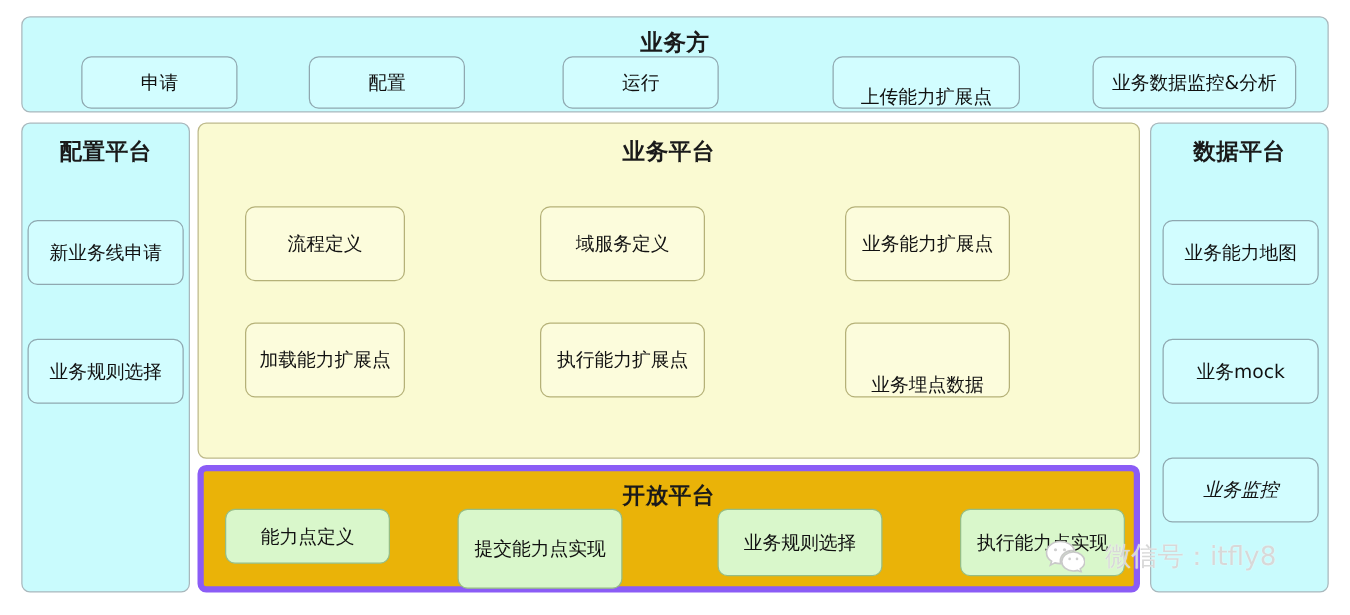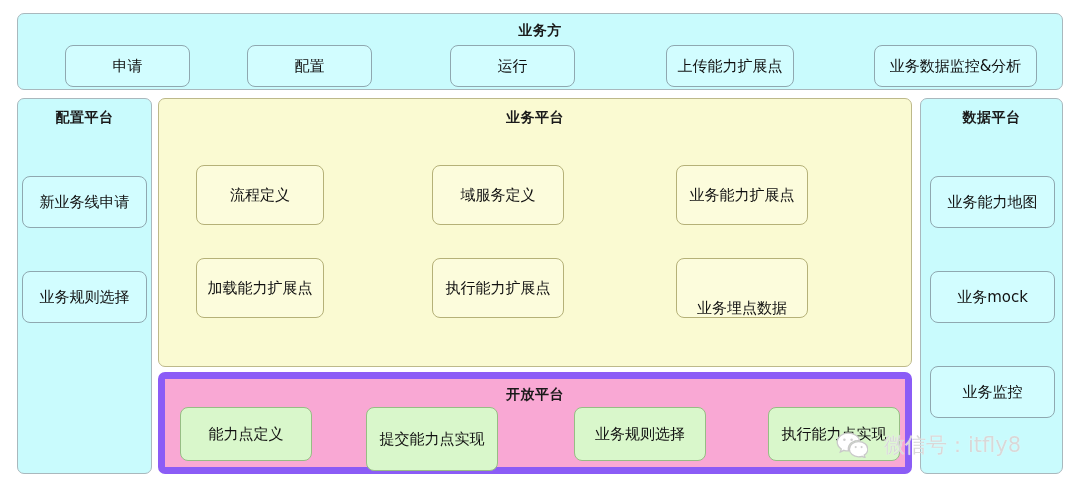--- a/index.html
+++ b/index.html
@@ -25,21 +25,21 @@
     position: absolute;
     border-radius: 7px;
     box-sizing: border-box;
   }
   .panel-title {
     position: absolute;
     left: 0;
     right: 0;
     text-align: center;
     font-weight: bold;
-    font-size: 14px;
+    font-size: 18px;
     color: #1a1a1a;
     letter-spacing: 0.5px;
   }
   .box {
     position: absolute;
     box-sizing: border-box;
     border-radius: 8px;
     display: flex;
     align-items: center;
     justify-content: center;
@@ -65,22 +65,22 @@
     background: #fafad2;
     border: 1px solid #bdb98a;
   }
   .yellow-box {
     background: #fcfcdc;
     border: 1px solid #b5b178;
   }
 
   
   .green-panel {
-    background: #f9a8d4;
-    border: 7px solid #8b5cf6;
+    background: #eab308;
+    border: 5px solid #8b5cf6;
   }
   .green-box {
     background: #d9f7cb;
     border: 1px solid #96bd84;
   }
 
   
   #watermark {
     position: absolute;
     left: 836px;
@@ -114,21 +114,21 @@
 
   <div class="box cyan-box" style="left:65px; top:45px; width:125px; height:42px;">
     <span>申请</span>
   </div>
   <div class="box cyan-box" style="left:247px; top:45px; width:125px; height:42px;">
     <span>配置</span>
   </div>
   <div class="box cyan-box" style="left:450px; top:45px; width:125px; height:42px;">
     <span>运行</span>
   </div>
-  <div class="box cyan-box" style="left:666px; top:45px; width:128px; height:42px;">
+  <div class="box cyan-box" style="left:666px; top:45px; width:150px; height:42px;align-items:flex-end;">
     <span>上传能力扩展点</span>
   </div>
   <div class="box cyan-box" style="left:874px; top:45px; width:163px; height:42px;">
     <span>业务数据监控&amp;分析</span>
   </div>
 
   <div class="panel cyan-panel" style="left:17px; top:98px; width:135px; height:376px;">
     <div class="panel-title" style="top:10px;">配置平台</div>
   </div>
 
@@ -160,21 +160,21 @@
     <span>执行能力扩展点</span>
   </div>
   <div class="box yellow-box" style="left:676px; top:258px; width:132px; height:60px;align-items:flex-end;">
     <span>业务埋点数据</span>
   </div>
 
   <div class="panel green-panel" style="left:158px; top:372px; width:754px; height:102px;">
     <div class="panel-title" style="top:7px;">开放平台</div>
   </div>
 
-  <div class="box green-box" style="left:180px; top:407px; width:132px; height:54px;">
+  <div class="box green-box" style="left:180px; top:407px; width:132px; height:44px;">
     <span>能力点定义</span>
   </div>
   <div class="box green-box" style="left:366px; top:407px; width:132px; height:64px;">
     <span>提交能力点实现</span>
   </div>
   <div class="box green-box" style="left:574px; top:407px; width:132px; height:54px;">
     <span>业务规则选择</span>
   </div>
   <div class="box green-box" style="left:768px; top:407px; width:132px; height:54px;">
     <span>执行能力点实现</span>
@@ -183,21 +183,21 @@
   <div class="panel cyan-panel" style="left:920px; top:98px; width:143px; height:376px;">
     <div class="panel-title" style="top:10px;">数据平台</div>
   </div>
 
   <div class="box cyan-box" style="left:930px; top:176px; width:125px; height:52px;">
     <span>业务能力地图</span>
   </div>
   <div class="box cyan-box" style="left:930px; top:271px; width:125px; height:52px;">
     <span>业务mock</span>
   </div>
-  <div class="box cyan-box" style="left:930px; top:366px; width:125px; height:52px;">
+  <div class="box cyan-box" style="left:930px; top:366px; width:125px; height:52px;font-style:italic;">
     <span>业务监控</span>
   </div>
 
   <div id="watermark">
     <span class="wm-logo">
       <svg width="32" height="26" viewBox="0 0 32 26" xmlns="http://www.w3.org/2000/svg">
         <path d="M12.2 1.2C6.1 1.2 1.2 5.2 1.2 10.1c0 2.8 1.6 5.3 4.1 6.9l-1 3.1 3.6-1.8c1.3.4 2.7.6 4.1.6h.6c-.2-.7-.3-1.4-.3-2.1 0-4.7 4.6-8.5 10.3-8.5.4 0 .8 0 1.1.1C22.8 4.3 18 1.2 12.2 1.2z" fill="#ffffff" stroke="#c9c9c9" stroke-width="1.3"></path>
         <circle cx="8.4" cy="7.8" r="1.25" fill="#cfcfcf"></circle>
         <circle cx="15.6" cy="7.8" r="1.25" fill="#cfcfcf"></circle>
         <path d="M22.6 9.6c-5.1 0-9.2 3.4-9.2 7.6 0 4.2 4.1 7.6 9.2 7.6 1.2 0 2.3-.2 3.4-.5l3.1 1.5-.9-2.7c2.2-1.4 3.6-3.5 3.6-5.9 0-4.2-4.1-7.6-9.2-7.6z" fill="#ffffff" stroke="#c9c9c9" stroke-width="1.3"></path>

